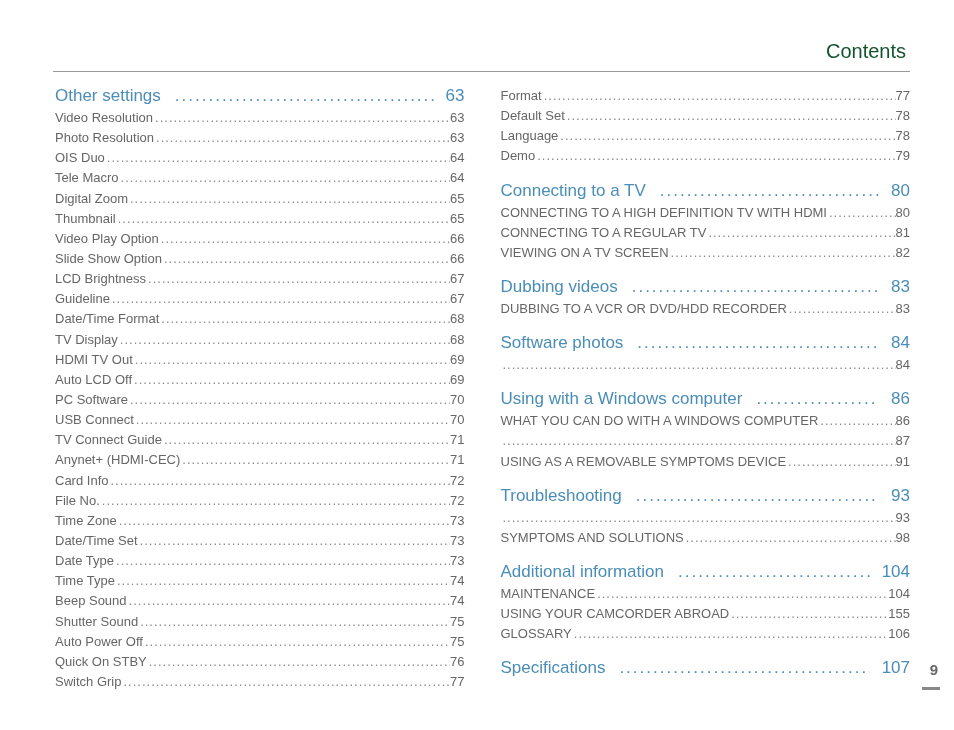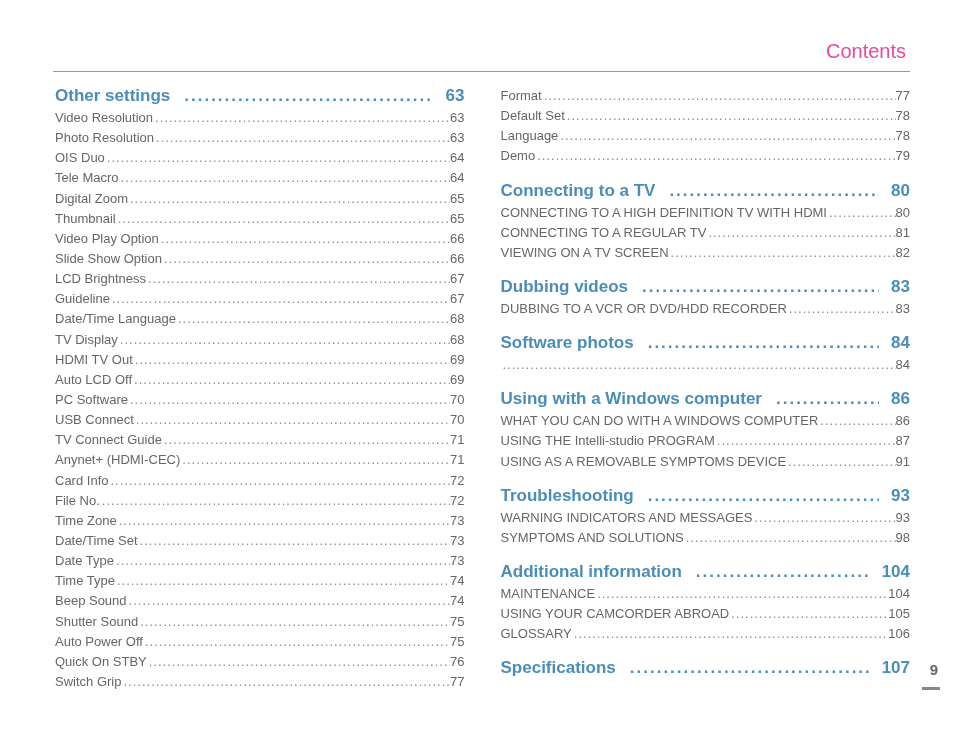--- a/index.html
+++ b/index.html
@@ -8,21 +8,21 @@
     height: 730px;
     background: #fff;
     font-family: Arial, Helvetica, sans-serif;
     color: #666;
     position: relative;
     padding: 40px 30px 30px 55px;
   }
   .header-title {
     text-align: right;
     font-size: 20px;
-    color: #ec4899;
+    color: #14532d;
     font-weight: 300;
     padding-right: 18px;
     padding-bottom: 8px;
   }
   .rule {
     border: none;
     border-top: 1px solid #999;
     margin-bottom: 14px;
     margin-left: -2px;
     margin-right: 14px;
@@ -31,21 +31,21 @@
     display: flex;
     gap: 36px;
     padding-right: 14px;
   }
   .col { flex: 1; min-width: 0; }
   .section {
     display: flex;
     align-items: baseline;
     color: #4a8db8;
     font-size: 17px;
-    font-weight: 700;
+    font-weight: 400;
     margin-top: 14px;
     margin-bottom: 2px;
     white-space: nowrap;
     gap: 12px;
   }
   .section:first-child { margin-top: 0; }
   .section .label { flex: 0 0 auto; }
   .section .dots {
     flex: 1 1 auto;
     overflow: hidden;
@@ -145,21 +145,21 @@
         <span class="label">LCD Brightness</span>
         <span class="dots">............................................................................................................................</span>
         <span class="pg">67</span>
       </div>
       <div class="entry">
         <span class="label">Guideline</span>
         <span class="dots">............................................................................................................................</span>
         <span class="pg">67</span>
       </div>
       <div class="entry">
-        <span class="label">Date/Time Language</span>
+        <span class="label">Date/Time Format</span>
         <span class="dots">............................................................................................................................</span>
         <span class="pg">68</span>
       </div>
       <div class="entry">
         <span class="label">TV Display</span>
         <span class="dots">............................................................................................................................</span>
         <span class="pg">68</span>
       </div>
       <div class="entry">
         <span class="label">HDMI TV Out</span>
@@ -311,36 +311,34 @@
         <span class="label">Using with a Windows computer</span>
         <span class="dots">............................................................................................................................</span>
         <span class="pg">86</span>
       </div>
       <div class="entry">
         <span class="label">WHAT YOU CAN DO WITH A WINDOWS COMPUTER</span>
         <span class="dots">............................................................................................................................</span>
         <span class="pg">86</span>
       </div>
       <div class="entry">
-        <span class="label">USING THE Intelli-studio PROGRAM</span>
         <span class="dots">............................................................................................................................</span>
         <span class="pg">87</span>
       </div>
       <div class="entry">
         <span class="label">USING AS A REMOVABLE SYMPTOMS DEVICE</span>
         <span class="dots">............................................................................................................................</span>
         <span class="pg">91</span>
       </div>
       <div class="section">
         <span class="label">Troubleshooting</span>
         <span class="dots">............................................................................................................................</span>
         <span class="pg">93</span>
       </div>
       <div class="entry">
-        <span class="label">WARNING INDICATORS AND MESSAGES</span>
         <span class="dots">............................................................................................................................</span>
         <span class="pg">93</span>
       </div>
       <div class="entry">
         <span class="label">SYMPTOMS AND SOLUTIONS</span>
         <span class="dots">............................................................................................................................</span>
         <span class="pg">98</span>
       </div>
       <div class="section">
         <span class="label">Additional information</span>
@@ -348,21 +346,21 @@
         <span class="pg">104</span>
       </div>
       <div class="entry">
         <span class="label">MAINTENANCE</span>
         <span class="dots">............................................................................................................................</span>
         <span class="pg">104</span>
       </div>
       <div class="entry">
         <span class="label">USING YOUR CAMCORDER ABROAD</span>
         <span class="dots">............................................................................................................................</span>
-        <span class="pg">105</span>
+        <span class="pg">155</span>
       </div>
       <div class="entry">
         <span class="label">GLOSSARY</span>
         <span class="dots">............................................................................................................................</span>
         <span class="pg">106</span>
       </div>
       <div class="section">
         <span class="label">Specifications</span>
         <span class="dots">............................................................................................................................</span>
         <span class="pg">107</span>

